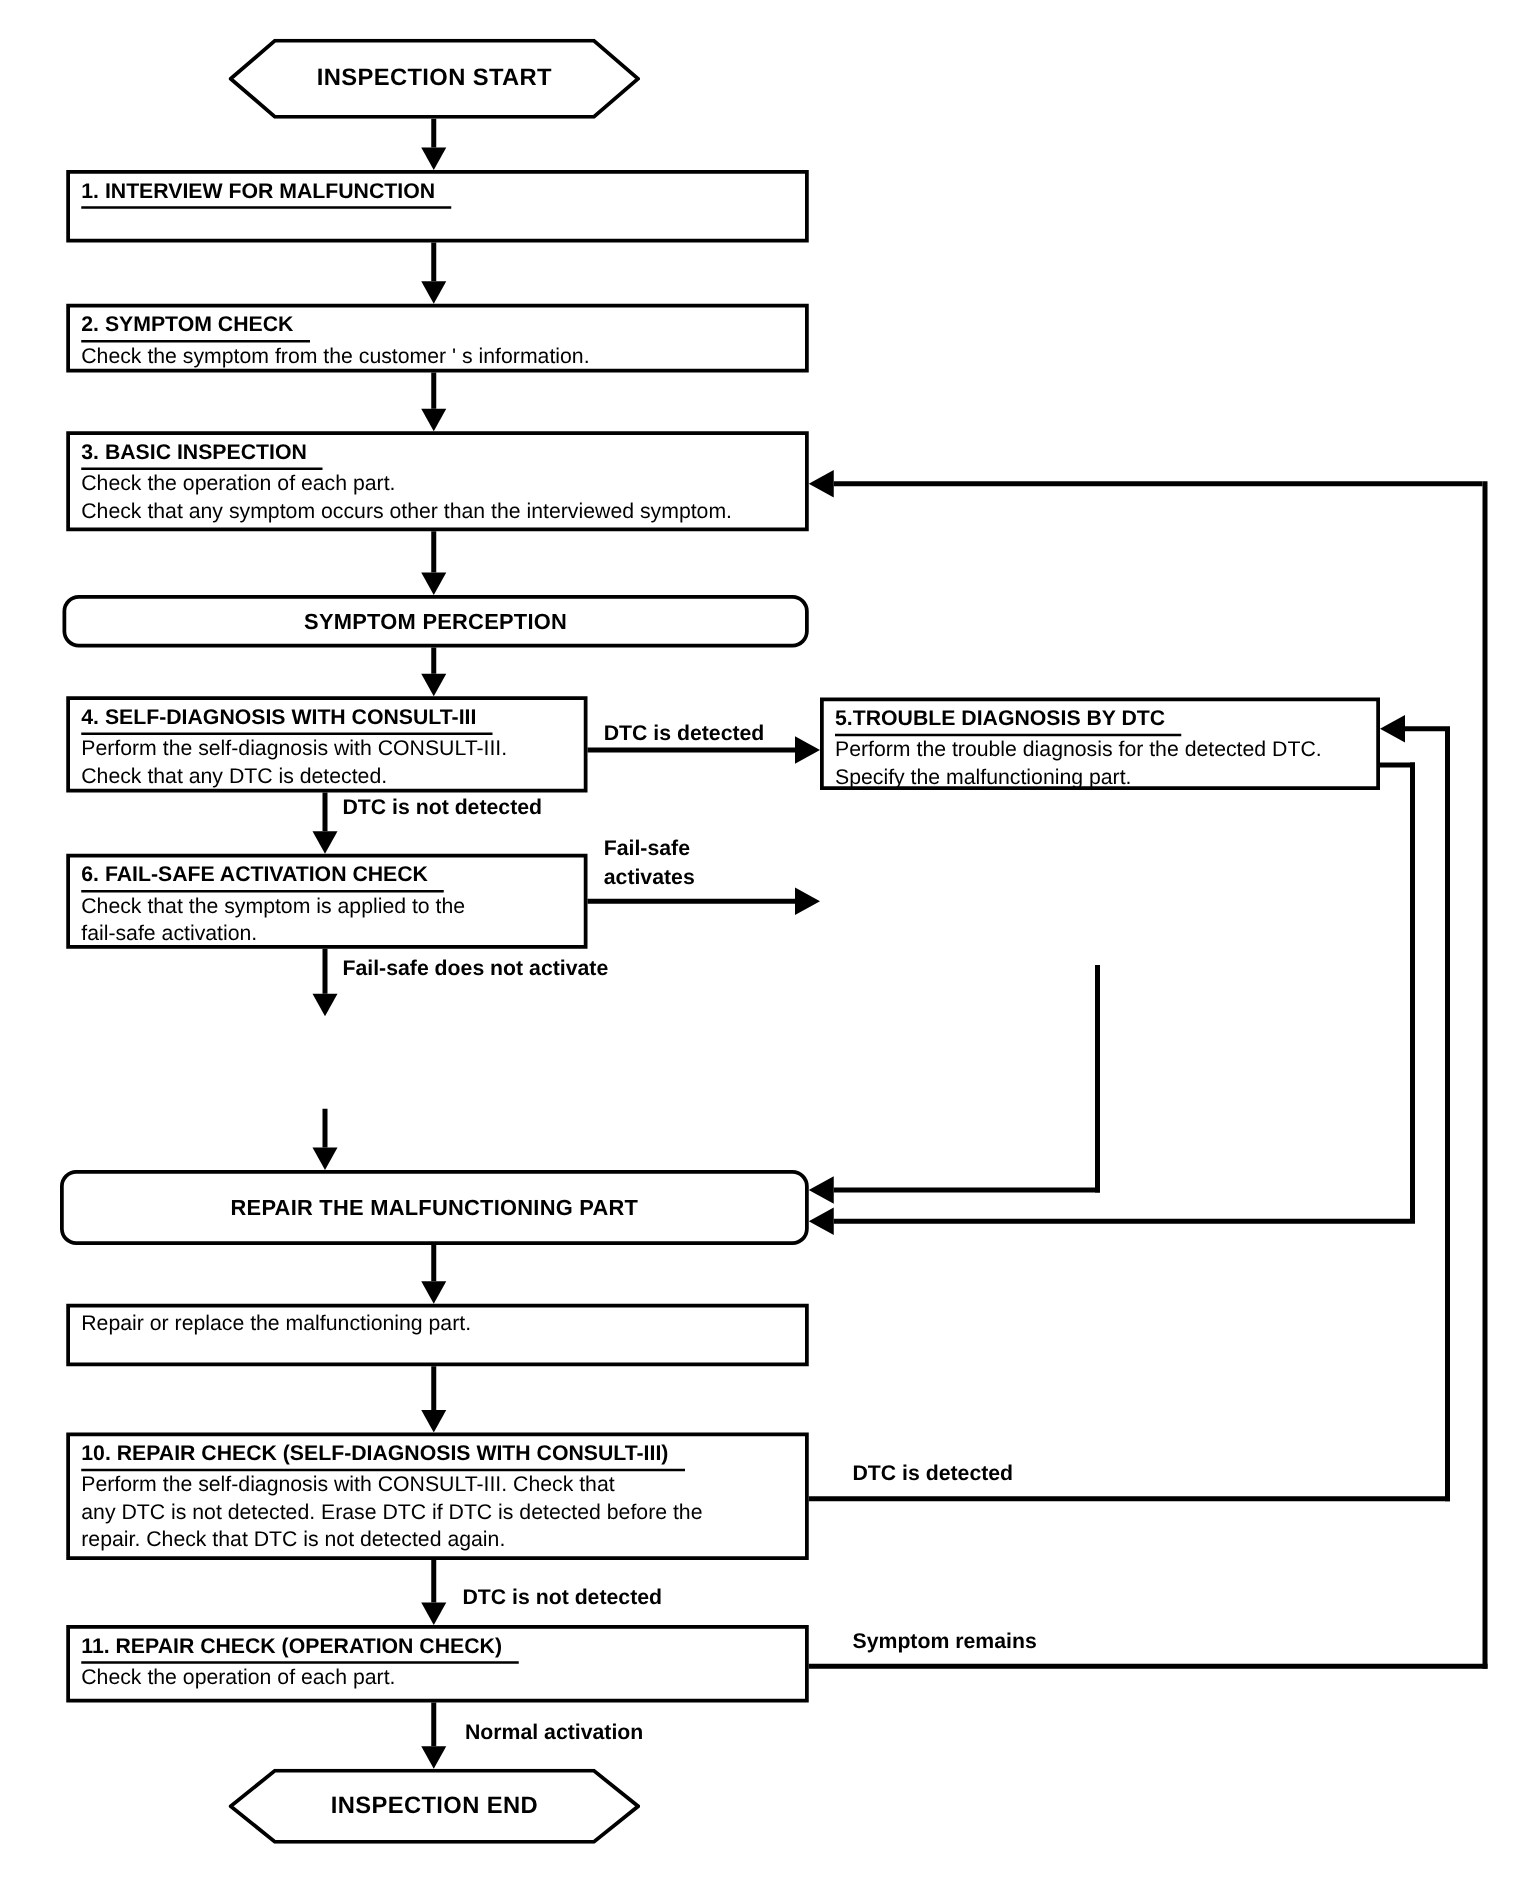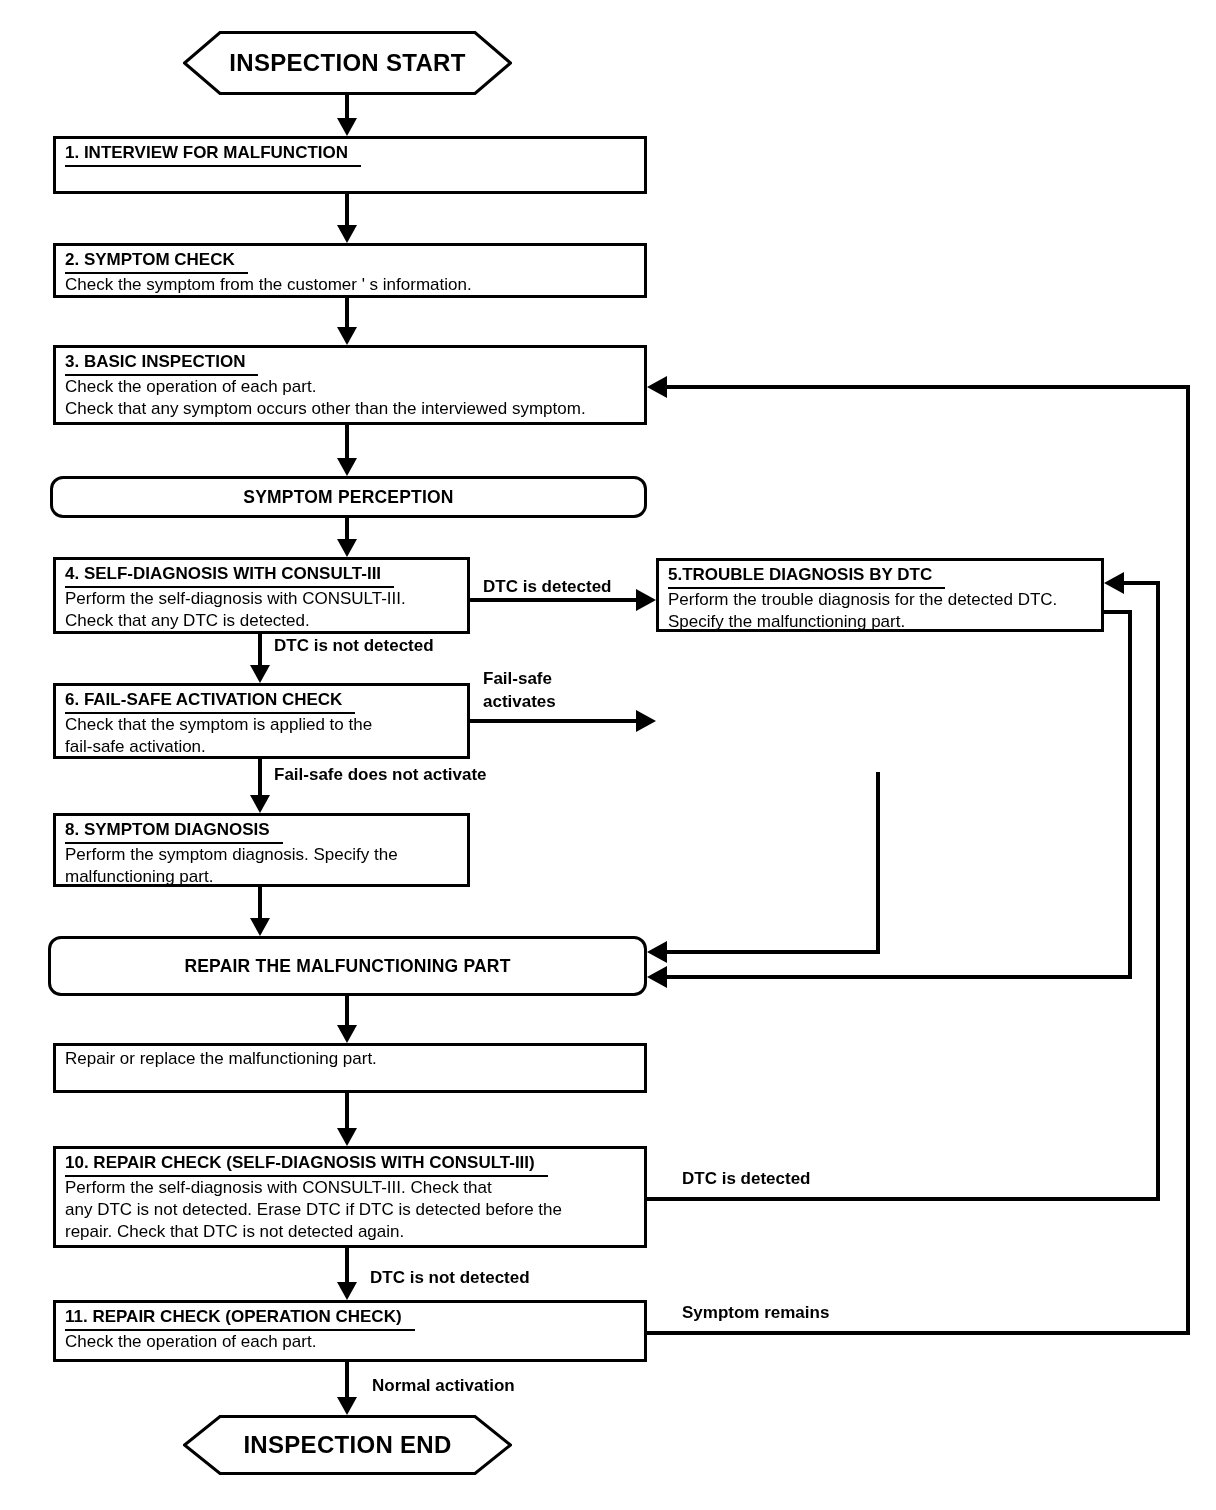--- a/index.html
+++ b/index.html
@@ -50,21 +50,21 @@
     font-weight: 700;
     font-size: 17.5px;
     letter-spacing: 0.2px;
   }
   
   .term { position: absolute; }
   .term-svg { position: absolute; left: 0; top: 0; width: 100%; height: 100%; }
   .term-label {
     position: absolute; left: 0; top: 0; right: 0; bottom: 0;
     display: flex; align-items: center; justify-content: center;
-    font-weight: 700; font-size: 24px; letter-spacing: 0.3px;
+    font-weight: 700; font-size: 19px; letter-spacing: 0.3px;
   }
   
   .ln { position: absolute; background: #000; }
   
   .ad { position: absolute; width: 0; height: 0;
         border-left: 10px solid transparent; border-right: 10px solid transparent;
         border-top: 18px solid #000; }
   .ar { position: absolute; width: 0; height: 0;
         border-top: 11px solid transparent; border-bottom: 11px solid transparent;
         border-left: 20px solid #000; }
@@ -126,25 +126,20 @@
 Specify the malfunctioning part.</div>
   </div>
 
   <div class="step" style="left:53px;top:683px;width:417px;height:76px">
     <div class="step-title"><span class="u">6. FAIL-SAFE ACTIVATION CHECK</span></div>
     <div class="step-body">Check that the symptom is applied to the
 fail-safe activation.</div>
   </div>
 
 
-  <div class="step" style="left:53px;top:813px;width:417px;height:74px">
-    <div class="step-title"><span class="u">8. SYMPTOM DIAGNOSIS</span></div>
-    <div class="step-body">Perform the symptom diagnosis. Specify the
-malfunctioning part.</div>
-  </div>
 
   <div class="step" style="left:53px;top:1043px;width:594px;height:50px">
     <div class="step-body">Repair or replace the malfunctioning part.</div>
   </div>
 
   <div class="step" style="left:53px;top:1146px;width:594px;height:102px">
     <div class="step-title"><span class="u">10. REPAIR CHECK (SELF-DIAGNOSIS WITH CONSULT-III)</span></div>
     <div class="step-body">Perform the self-diagnosis with CONSULT-III. Check that
 any DTC is not detected. Erase DTC if DTC is detected before the
 repair. Check that DTC is not detected again.</div>

